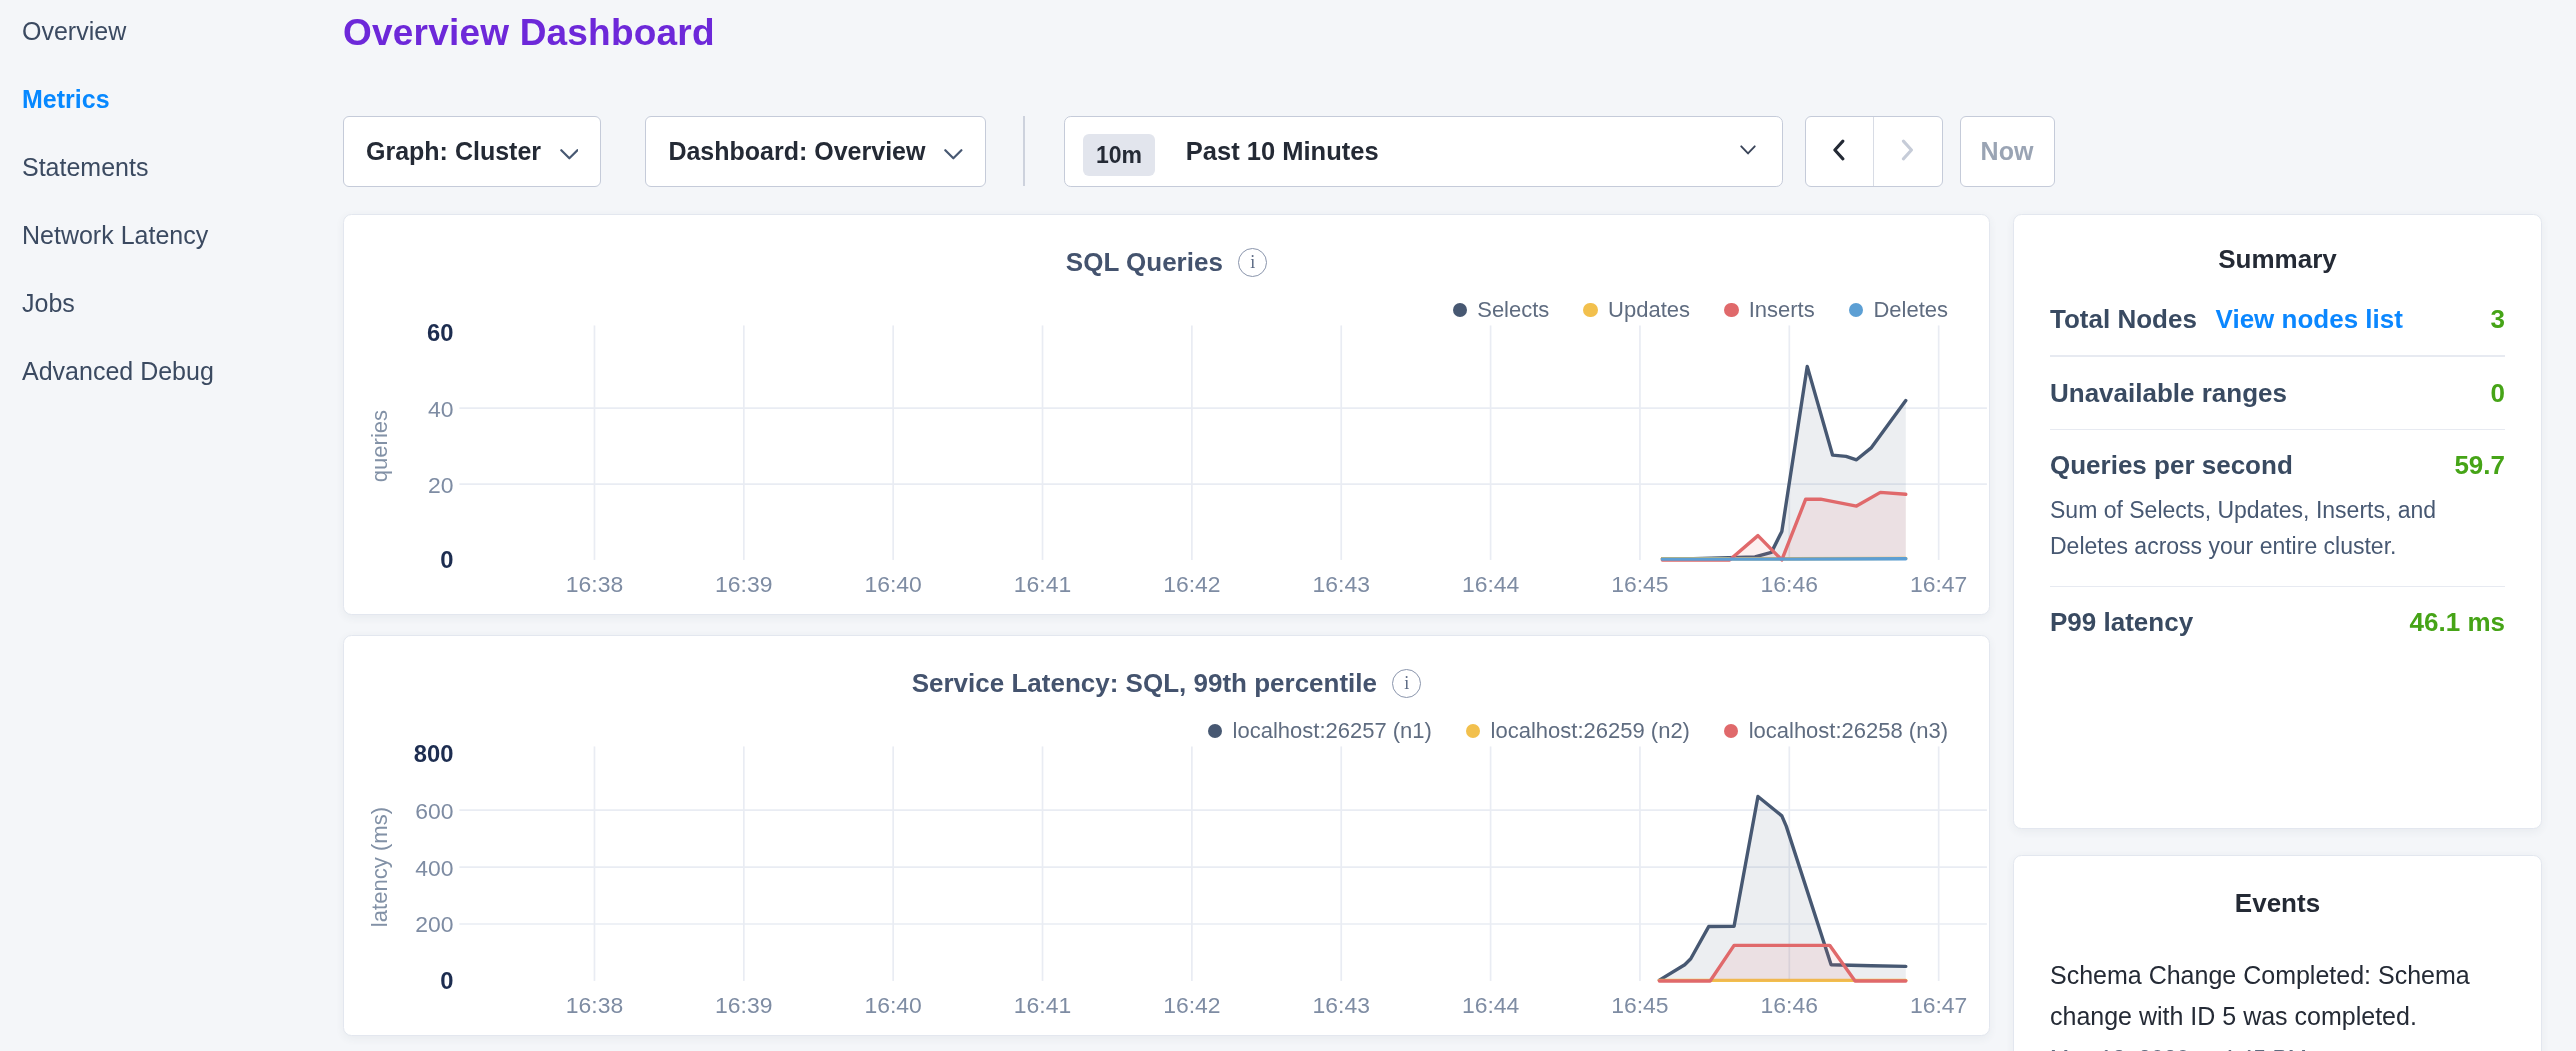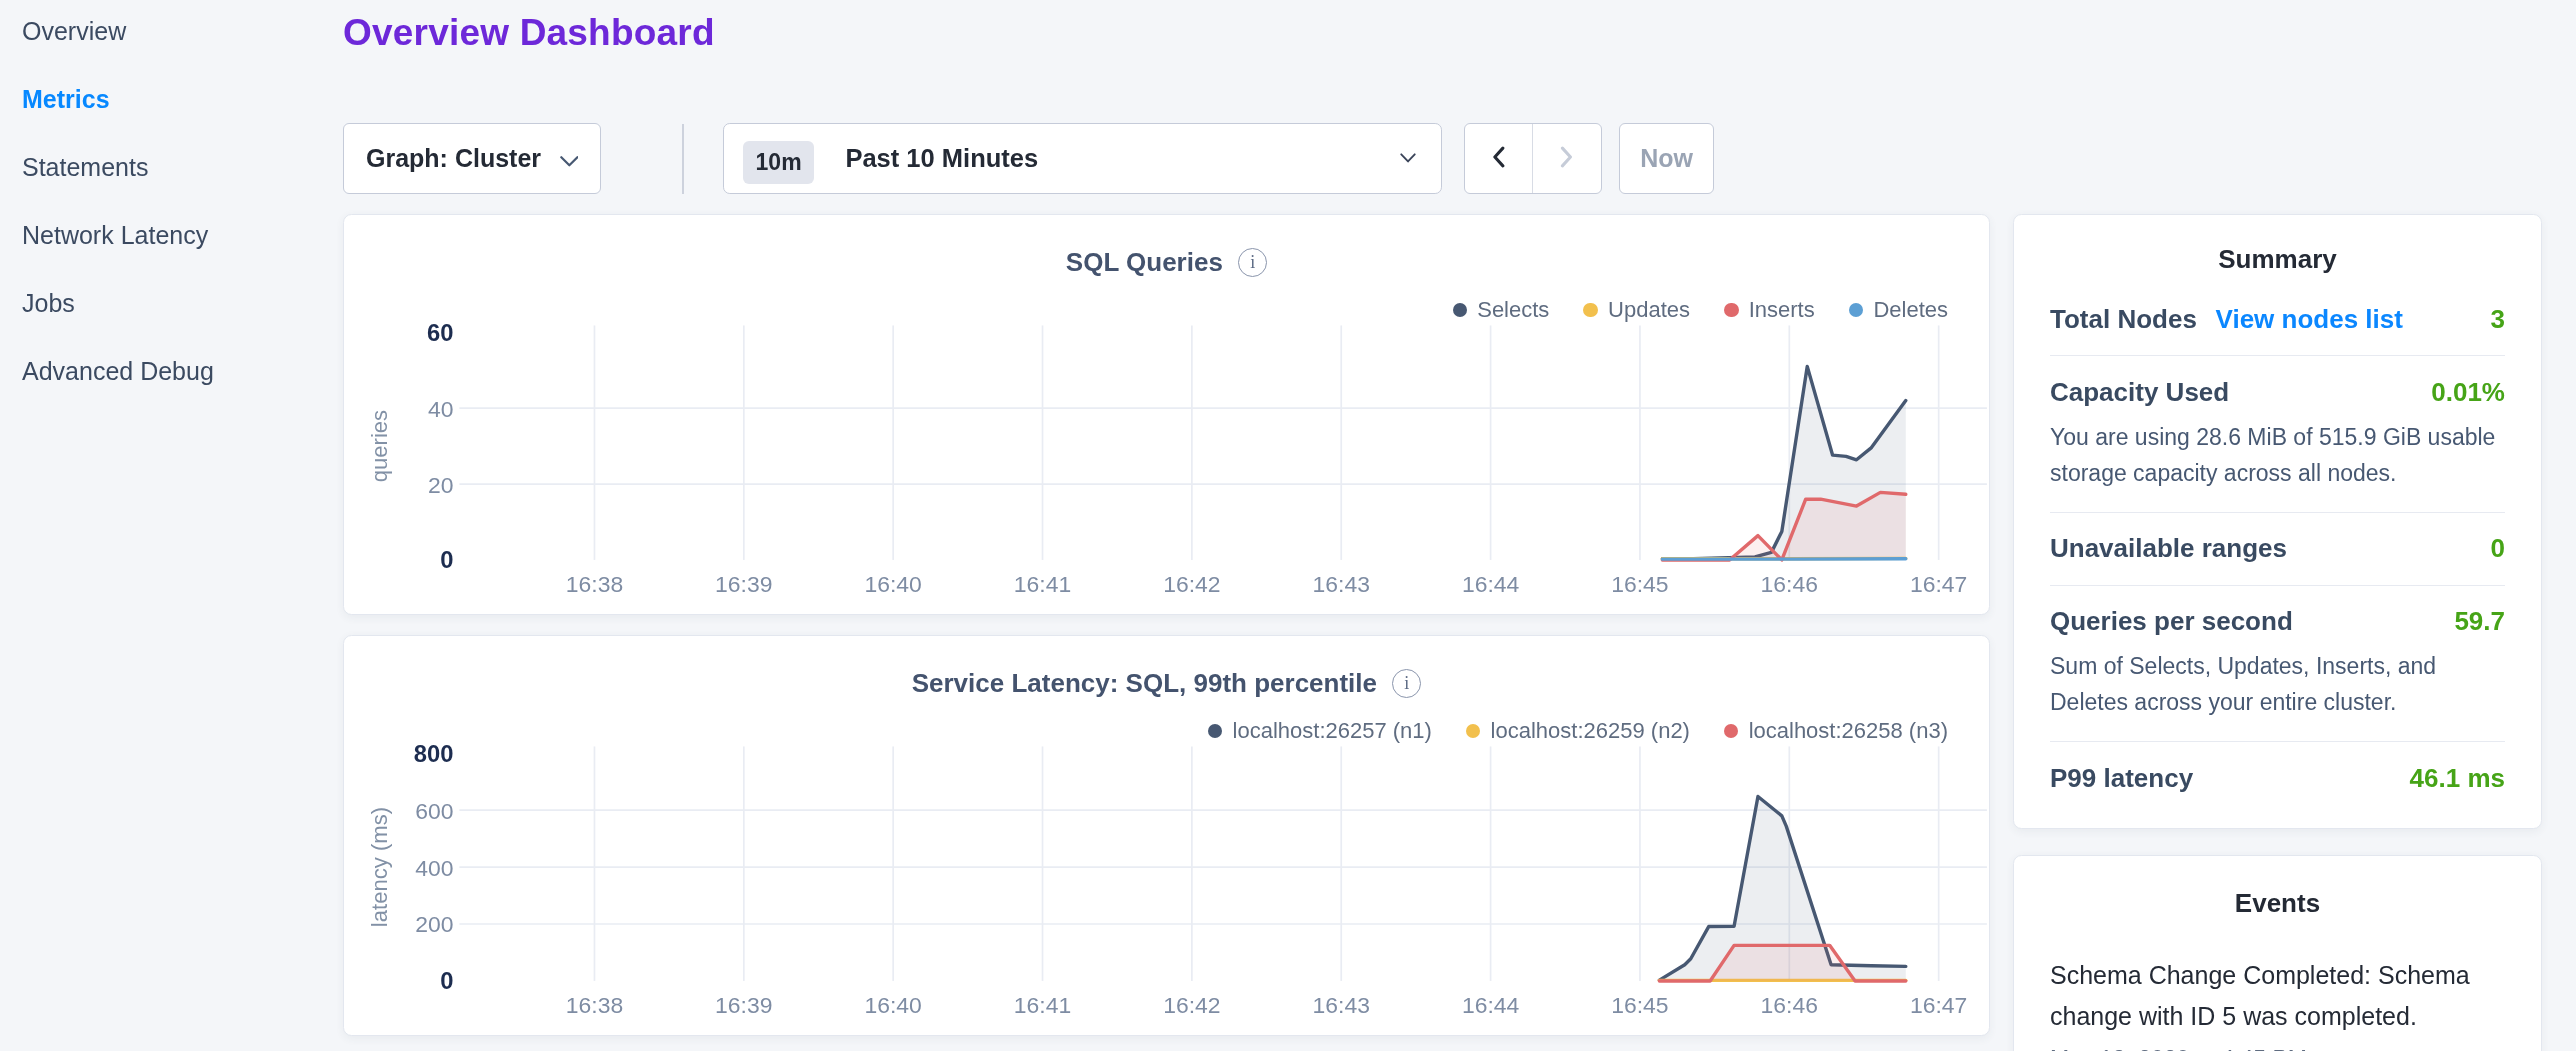--- a/index.html
+++ b/index.html
@@ -18,21 +18,21 @@
     height:63px; margin-bottom:5.1px; padding-left:22px;
     font-size:25px; color:#3b4a61; cursor:pointer; text-decoration:none;
   }
   .side-item.active { color:#0788ff; font-weight:700; }
 
   
   .page-title {
     position:absolute; left:343px; top:12px;
     font-size:37px; font-weight:700; color:#6d28d9; letter-spacing:0.2px;
   }
-  .toolbar { position:absolute; left:343px; top:108px; height:86px; display:flex; align-items:flex-end; }
+  .toolbar { position:absolute; left:343px; top:108px; height:86px; display:flex; align-items:center; }
   .btn {
     background:#fff; border:1.3px solid #c5cbd9; border-radius:6px;
     height:71px; display:inline-flex; align-items:center; justify-content:center;
     font-size:25px; font-weight:700; color:#242a35; cursor:pointer;
   }
   .dropdown { padding:0 22px; }
   .dropdown .chev { margin-left:18.7px; }
   .dd1 { margin-right:44px; }
   .tb-divider { width:1.7px; height:70px; background:#cdd2dd; margin:0 39px 0 37px; }
   .timebox {
@@ -114,20 +114,28 @@
   <a class="side-item">Network Latency</a>
   <a class="side-item">Jobs</a>
   <a class="side-item">Advanced Debug</a>
 </nav>
 
 <h1 class="page-title">Overview Dashboard</h1>
 
 <div class="toolbar">
   <div class="btn dropdown dd1">
     <span>Graph: Cluster</span>
+    <span class="chev">
+      <svg width="18.7" height="11" viewBox="0 0 22 13">
+          <path d="M1.5 1.5 L11 11 L20.5 1.5" fill="none" stroke="#475872" stroke-width="2.6" stroke-linecap="round" stroke-linejoin="round"></path>
+        </svg>
+    </span>
+  </div>
+  <div class="btn dropdown">
+    <span>Dashboard: Overview</span>
     <span class="chev">
       <svg width="18.7" height="11" viewBox="0 0 22 13">
           <path d="M1.5 1.5 L11 11 L20.5 1.5" fill="none" stroke="#475872" stroke-width="2.6" stroke-linecap="round" stroke-linejoin="round"></path>
         </svg>
     </span>
   </div>
   <div class="tb-divider"></div>
   <div class="timebox">
     <span class="time-badge">10m</span>
     <span class="time-label">Past 10 Minutes</span>
@@ -283,27 +291,20 @@
     <div class="srow-line">
       <span class="srow-left">
         <span class="srow-label">Total Nodes</span>
         <a class="srow-link">View nodes list</a>
       </span>
       <span class="srow-value">3</span>
     </div>
   </div>
   <hr class="sdiv">
 
-  <div class="srow">
-    <div class="srow-line">
-      <span class="srow-label">Capacity Used</span>
-      <span class="srow-value">0.01%</span>
-    </div>
-    <div class="srow-desc">You are using 28.6 MiB of 515.9 GiB usable storage capacity across all nodes.</div>
-  </div>
   <hr class="sdiv">
 
   <div class="srow">
     <div class="srow-line">
       <span class="srow-label">Unavailable ranges</span>
       <span class="srow-value">0</span>
     </div>
   </div>
   <hr class="sdiv">
 

